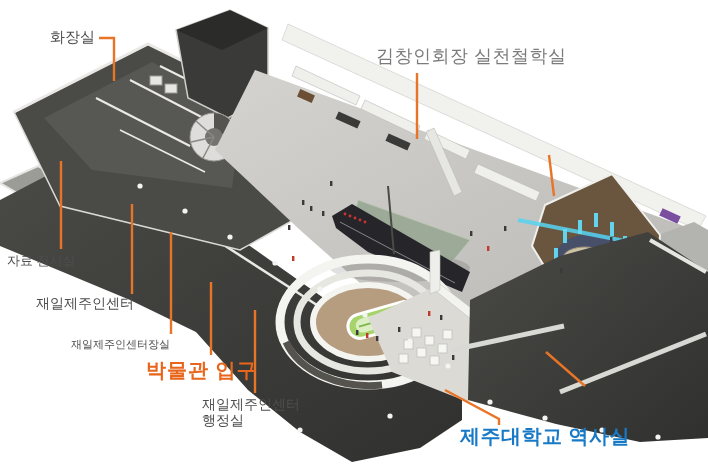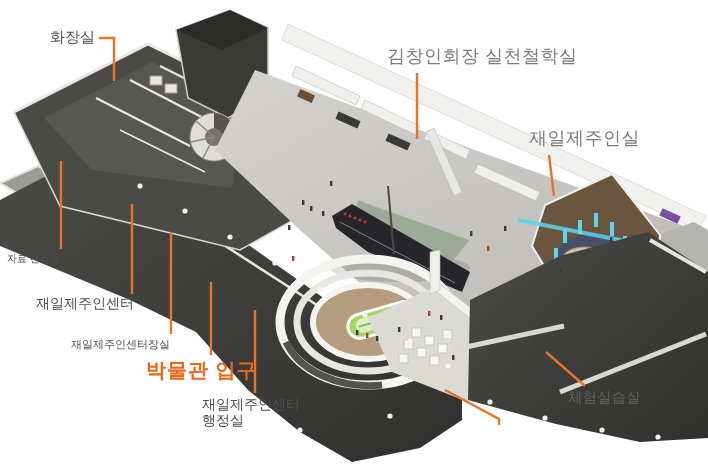--- a/index.html
+++ b/index.html
@@ -1,25 +1,25 @@
 <!DOCTYPE html>
 <html style="--leader-line: #e87427; --entrance-highlight: #e8661c; --history-highlight: #1879c6; --label-dark: #4e4e4e; --label-light: #7b7b7b;"><head>
 <meta charset="utf-8">
 <style>
   html,body{margin:0;padding:0;background:#fff;}
   #stage{position:relative;width:708px;height:474px;overflow:hidden;background:#fff;
          font-family:"Liberation Sans","DejaVu Sans",sans-serif;}
   #stage svg{position:absolute;left:0;top:0;}
   .lbl{position:absolute;white-space:nowrap;color:var(--label-dark,#4e4e4e);}
-  .lbl.light{color:var(--label-light,#7b7b7b);margin-left:11px;}
+  .lbl.light{color:var(--label-light,#7b7b7b);}
   .lbl.center{text-align:left;white-space:normal;}
   #lbl-restroom{left:50px;top:28px;font-size:15px;}
   #lbl-kim{left:376px;top:44px;font-size:18px;letter-spacing:.5px;}
   #lbl-zainichi{left:518px;top:126px;font-size:18px;letter-spacing:.5px;}
-  #lbl-jaryo{left:7px;top:252px;font-size:10px;text-align:right;}
+  #lbl-jaryo{left:7px;top:252px;font-size:13px;text-align:right;}
   #lbl-research{left:36px;top:295px;width:114px;font-size:14px;line-height:17px;}
   #lbl-director{left:71px;top:337px;font-size:11px;}
   #lbl-entrance{left:146px;top:357px;font-size:20px;font-weight:bold;
                 color:var(--entrance-highlight,#e8661c);letter-spacing:1px;}
   #lbl-admin{left:202px;top:396px;width:118px;font-size:14px;line-height:16px;}
   #lbl-experience{left:568px;top:388px;font-size:14.5px;color:#636363;}
   #lbl-univ{left:460px;top:423px;font-size:20px;font-weight:bold;
             color:var(--history-highlight,#1879c6);letter-spacing:.5px;}
   .leader{stroke:var(--leader-line,#e87427);stroke-width:2.4;fill:none;}
 </style>
@@ -205,25 +205,24 @@
       <line class="leader" x1="171" y1="232" x2="171" y2="334"></line>
       <line class="leader" x1="211" y1="282" x2="211" y2="355"></line>
       <line class="leader" x1="255" y1="310" x2="255" y2="393"></line>
       <line class="leader" x1="546" y1="352" x2="585" y2="386"></line>
       <polyline class="leader" points="445,390 499,419 499,425"></polyline>
     </g>
   </svg>
 
   <div class="lbl" id="lbl-restroom">화장실</div>
   <div class="lbl light" id="lbl-kim">김창인회장 실천철학실</div>
-  <div class="lbl light" id="lbl-zainichi">재일제주인실</div>
   <div class="lbl" id="lbl-jaryo">자료 전시실</div>
   <div class="lbl center" id="lbl-research">
     <div>재일제주인센터</div>
   </div>
   <div class="lbl" id="lbl-director">재일제주인센터장실</div>
   <div class="lbl" id="lbl-entrance">박물관 입구</div>
   <div class="lbl center" id="lbl-admin">
     <div>재일제주인센터</div>
     <div>행정실</div>
   </div>
-  <div class="lbl" id="lbl-experience">체험실습실</div>
+  <div class="lbl" id="lbl-univ">제주대학교 역사실</div>
 </div>
 
 </body></html>

